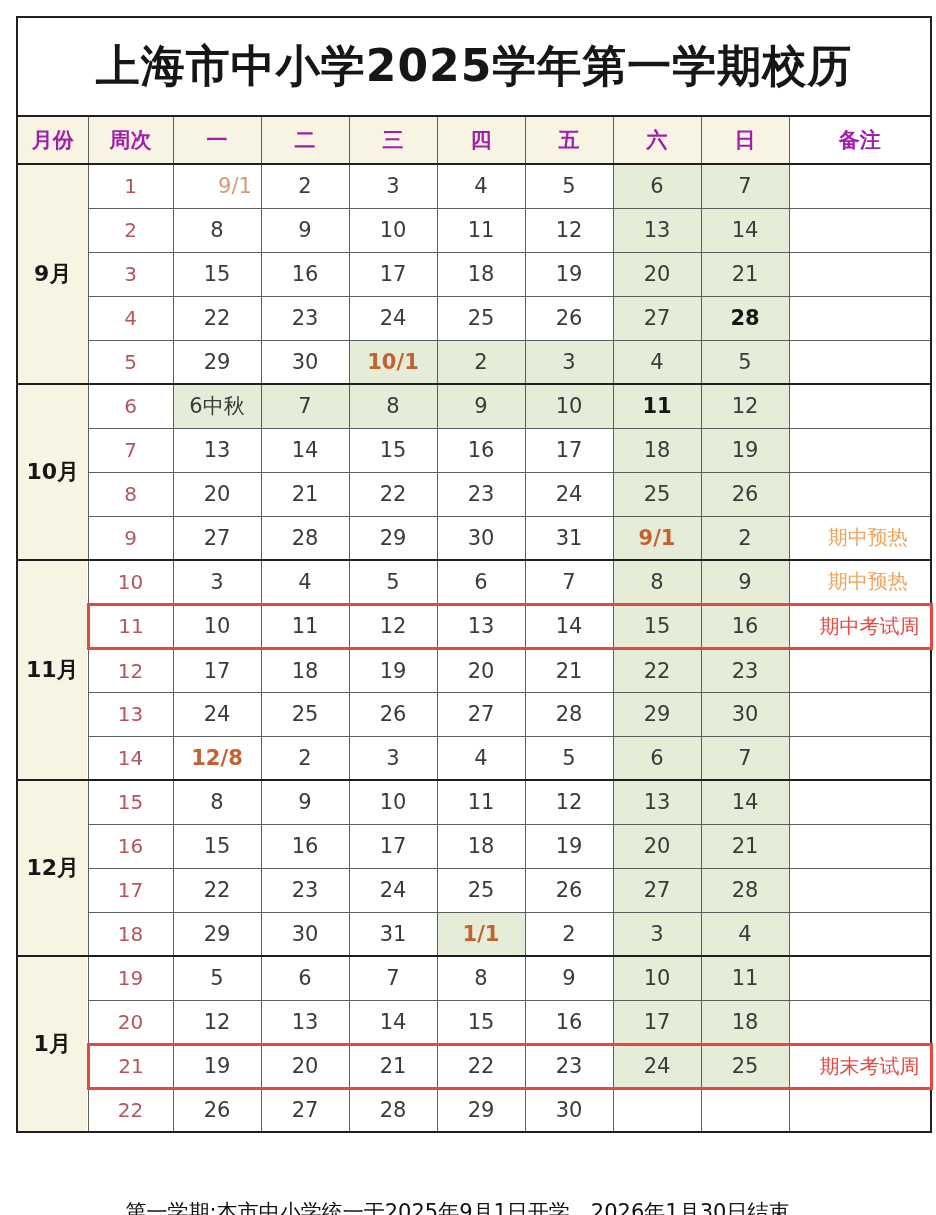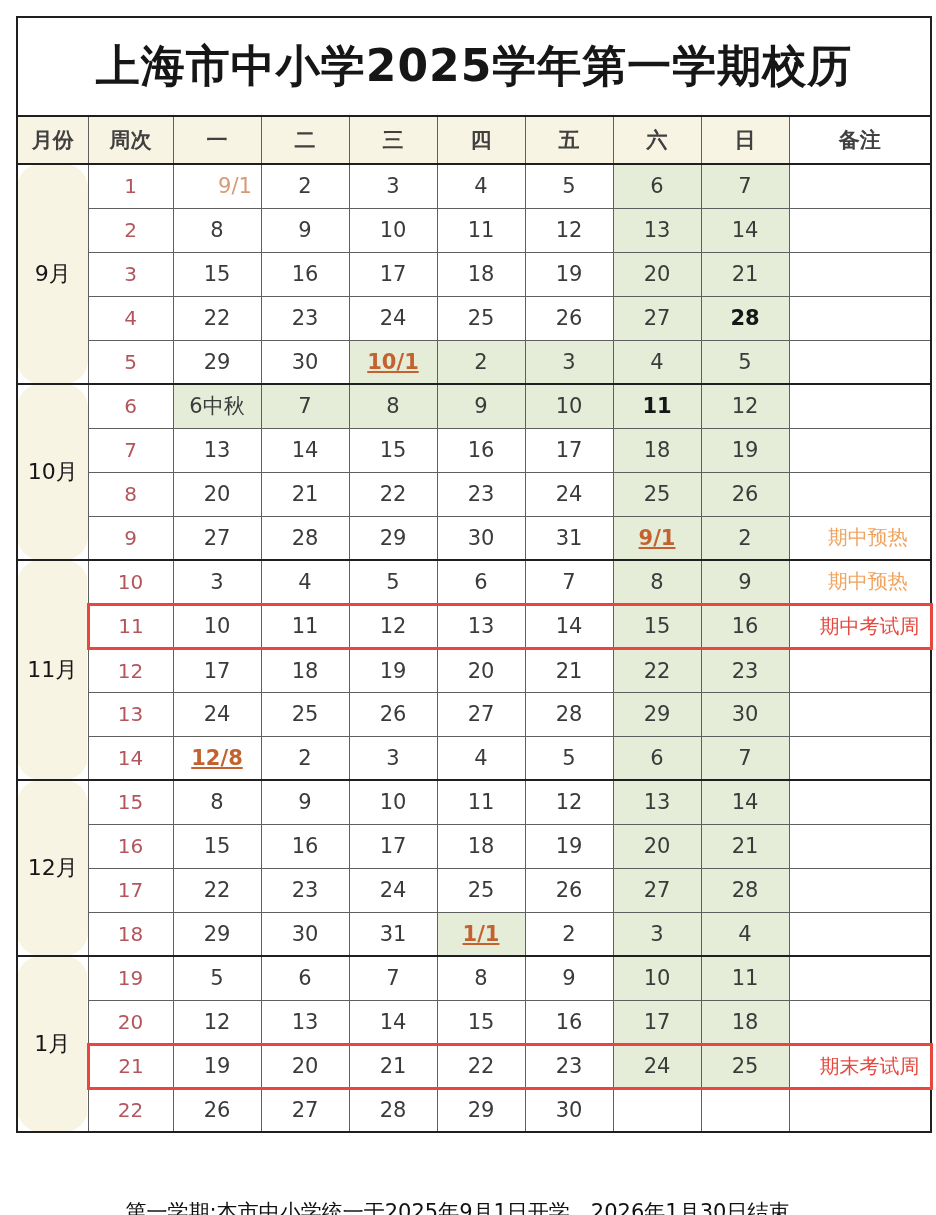--- a/index.html
+++ b/index.html
@@ -37,37 +37,37 @@
   }
 
   tr.title-row th{
     height:99px;background:#ffffff;
     font-size:44px;font-weight:bold;color:#161616;
     letter-spacing:1px;
     border-bottom:2px solid var(--thick);
   }
   tr.header-row th{
     height:48px;background:var(--cream);
-    font-size:21px;font-weight:bold;color:#404040;
+    font-size:21px;font-weight:bold;color:#a21caf;
     border-bottom:2px solid var(--thick);
   }
   tr.header-row th.note-header{background:#ffffff;}
 
   tbody tr{height:44px;}
   tbody tr.month-start td{border-top:2px solid var(--thick);}
 
   td.month-cell{
     background:var(--cream);
-    font-size:22px;font-weight:normal;color:#161616;border-radius:24px;
+    font-size:22px;font-weight:bold;color:#161616;
   }
   td.weeknum{font-size:20px;color:var(--weeknum);}
   td.day{font-size:21px;}
   td.day.g{background:var(--green);}
   td.day.b{font-weight:bold;color:#161616;}
-  td.day.o{font-weight:bold;color:var(--orange);text-decoration:underline;}
+  td.day.o{font-weight:bold;color:var(--orange);}
   td.day.ol{color:var(--orange-light);padding-left:36px;}
   td.note{font-size:20px;}
   td.note.orange{color:var(--note-orange);padding-left:16px;}
   td.note.red{color:var(--red);padding-left:20px;}
 
   tr.boxed td{
     border-top:3px solid var(--red);
     border-bottom:3px solid var(--red);
   }
   tr.boxed td:first-child{border-left:3px solid var(--red);}

